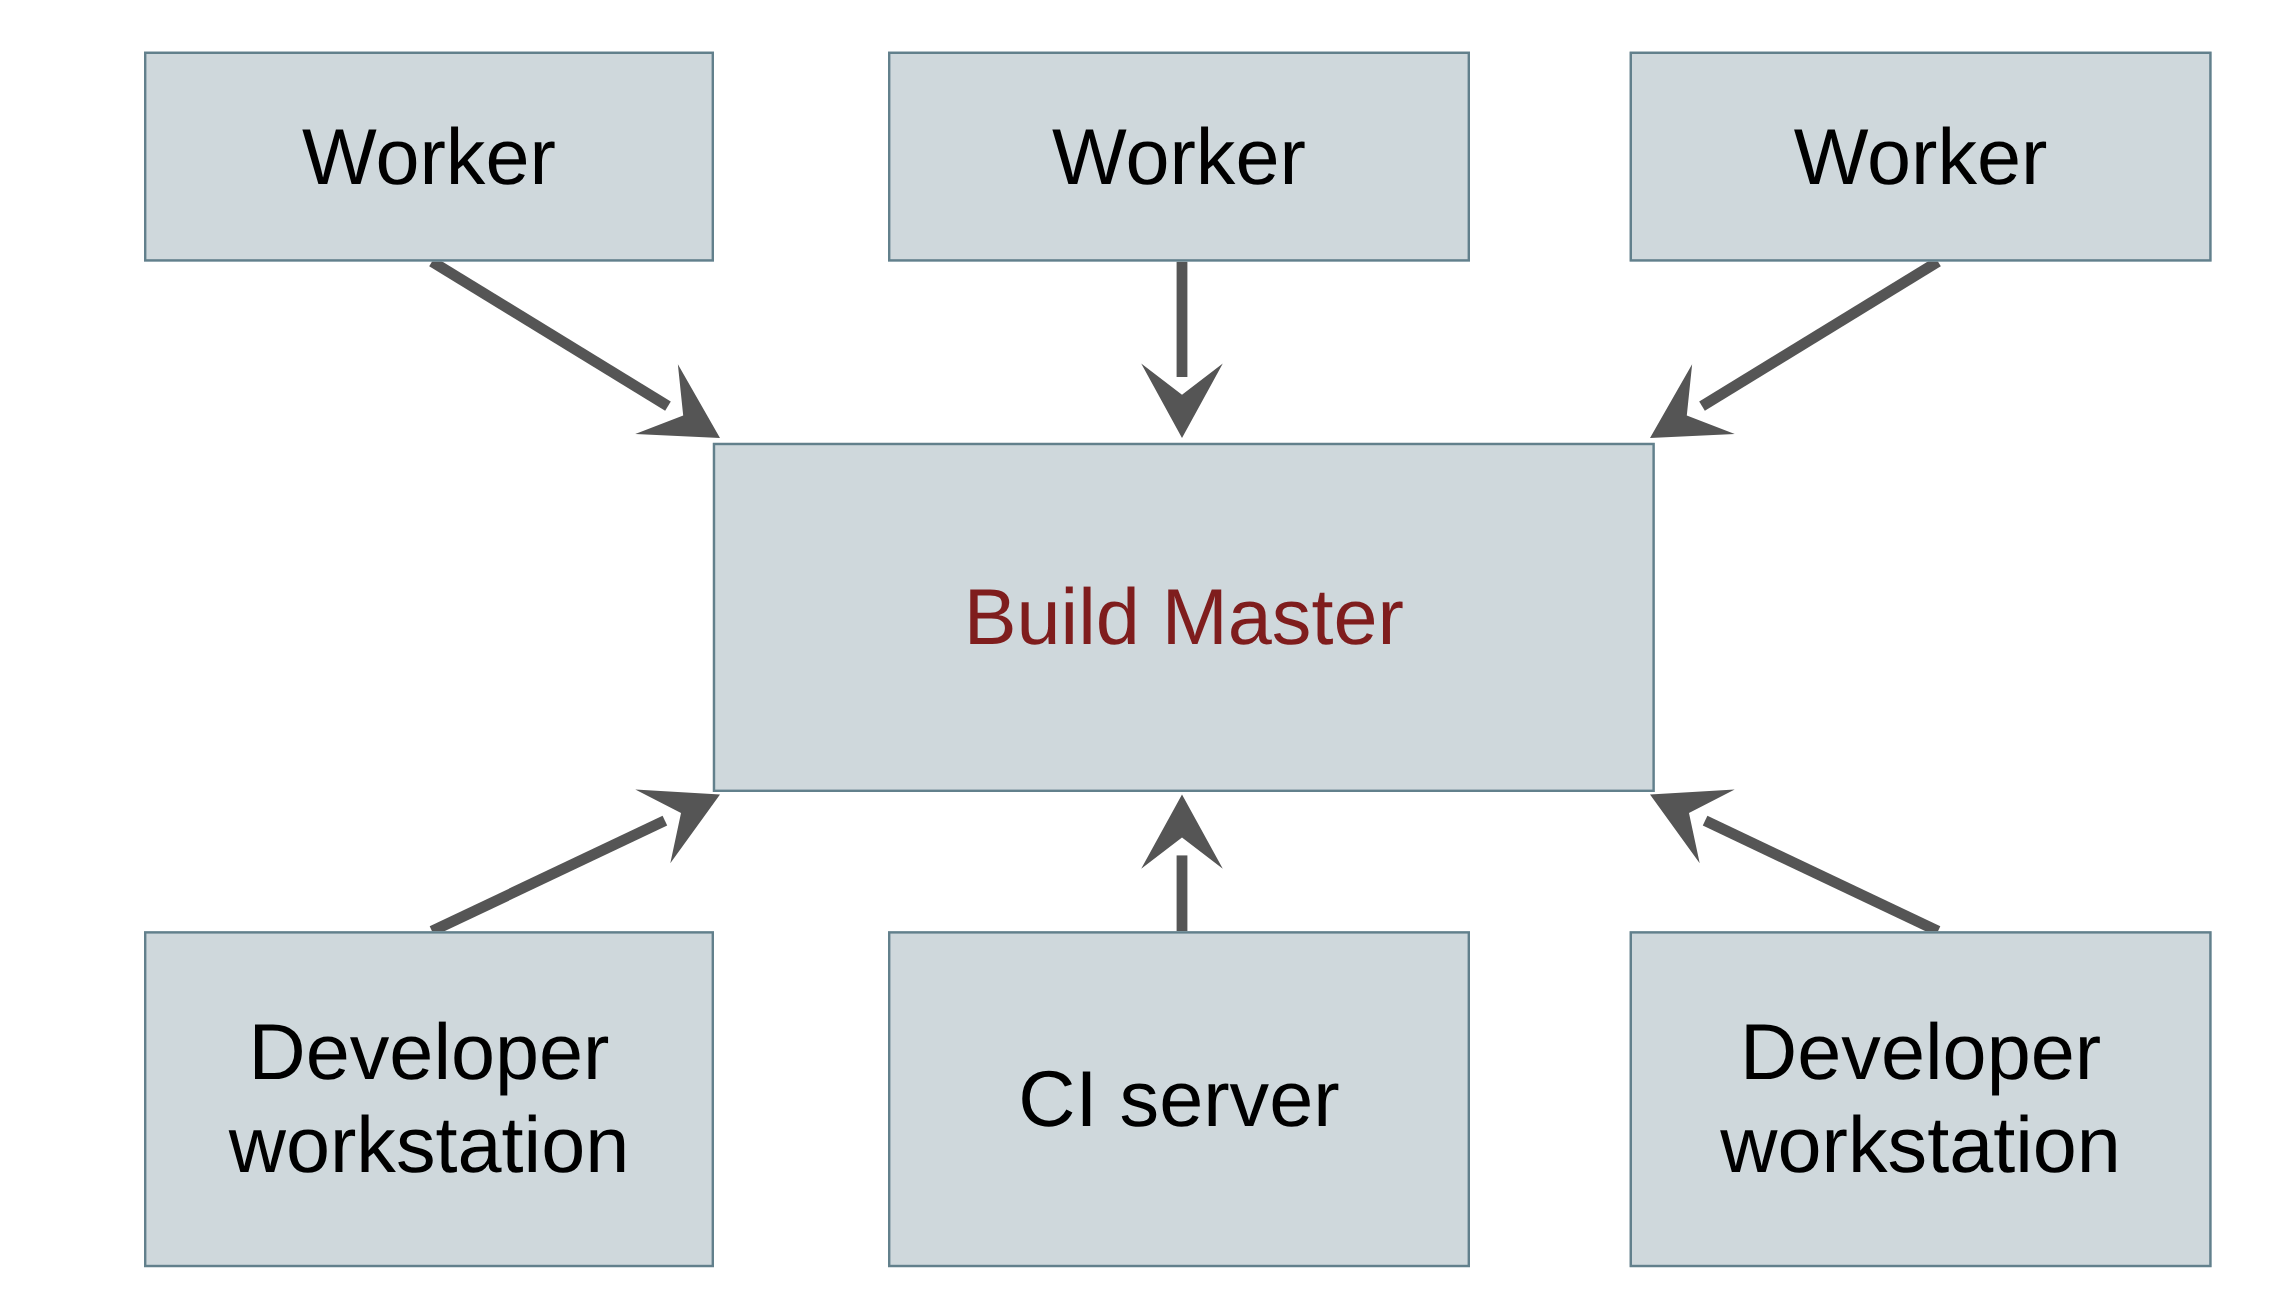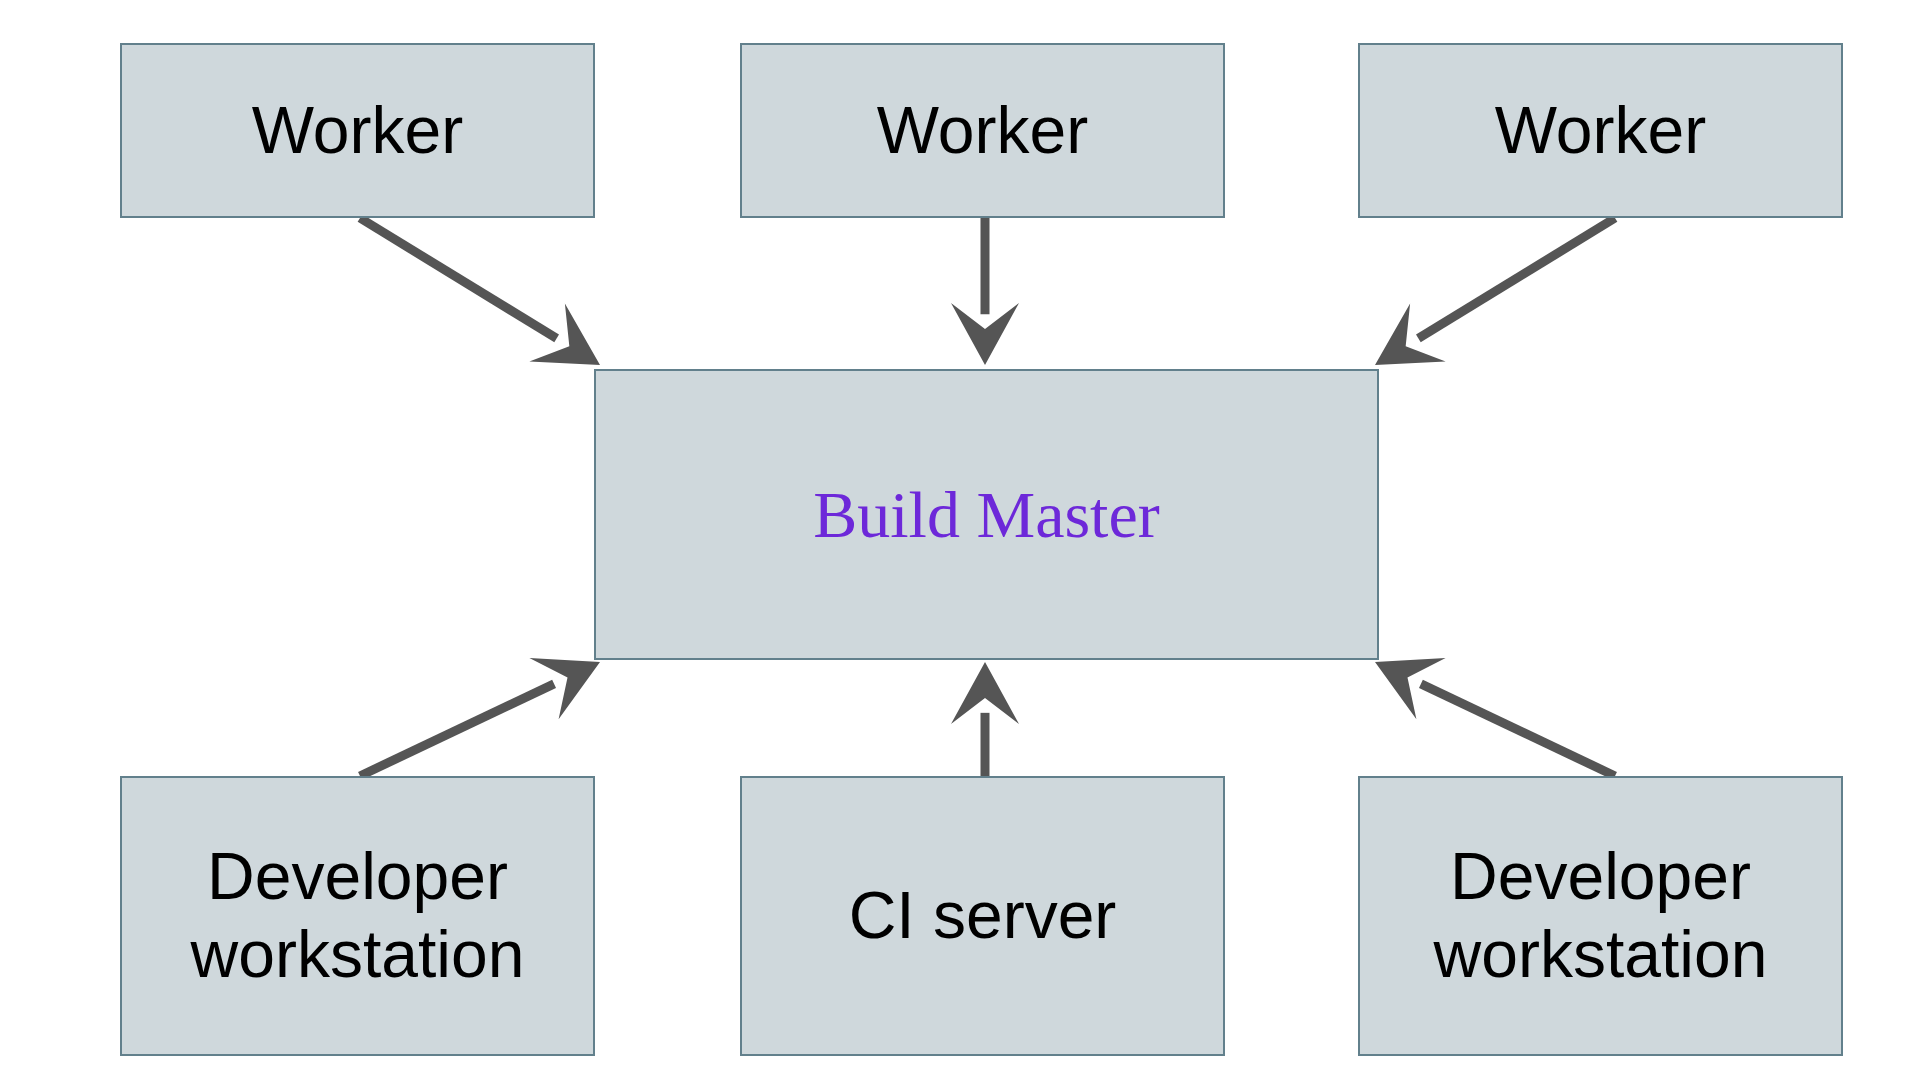--- a/index.html
+++ b/index.html
@@ -68,21 +68,21 @@
 
   <div class="node" style="left: 120px; top: 43px; width: 475px; height: 175px; background: rgb(207, 216, 220); border-color: rgb(98, 128, 140); color: rgb(0, 0, 0); font-size: 66px;">
     <span class="node-label">Worker</span>
   </div>
   <div class="node" style="left: 740px; top: 43px; width: 485px; height: 175px; background: rgb(207, 216, 220); border-color: rgb(98, 128, 140); color: rgb(0, 0, 0); font-size: 66px;">
     <span class="node-label">Worker</span>
   </div>
   <div class="node" style="left: 1358px; top: 43px; width: 485px; height: 175px; background: rgb(207, 216, 220); border-color: rgb(98, 128, 140); color: rgb(0, 0, 0); font-size: 66px;">
     <span class="node-label">Worker</span>
   </div>
-  <div class="node" style="left: 594px; top: 369px; width: 785px; height: 291px; background: rgb(207, 216, 220); border-color: rgb(98, 128, 140); color: #6d28d9; font-size: 66px; font-family: Liberation Serif, serif;">
+  <div class="node" style="left: 594px; top: 369px; width: 785px; height: 291px; background: rgb(207, 216, 220); border-color: rgb(98, 128, 140); color: #7f1d1d; font-size: 66px;">
     <span class="node-label">Build Master</span>
   </div>
   <div class="node" style="left: 120px; top: 776px; width: 475px; height: 280px; background: rgb(207, 216, 220); border-color: rgb(98, 128, 140); color: rgb(0, 0, 0); font-size: 66px;">
     <span class="node-label">Developer
 workstation</span>
   </div>
   <div class="node" style="left: 740px; top: 776px; width: 485px; height: 280px; background: rgb(207, 216, 220); border-color: rgb(98, 128, 140); color: rgb(0, 0, 0); font-size: 66px; justify-content: flex-end;">
     <span class="node-label">CI server</span>
   </div>
   <div class="node" style="left: 1358px; top: 776px; width: 485px; height: 280px; background: rgb(207, 216, 220); border-color: rgb(98, 128, 140); color: rgb(0, 0, 0); font-size: 66px;">

